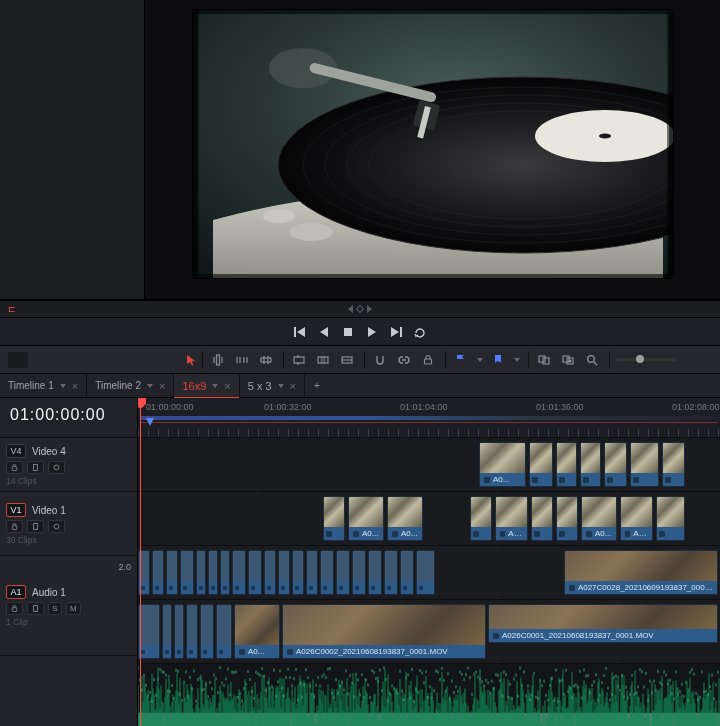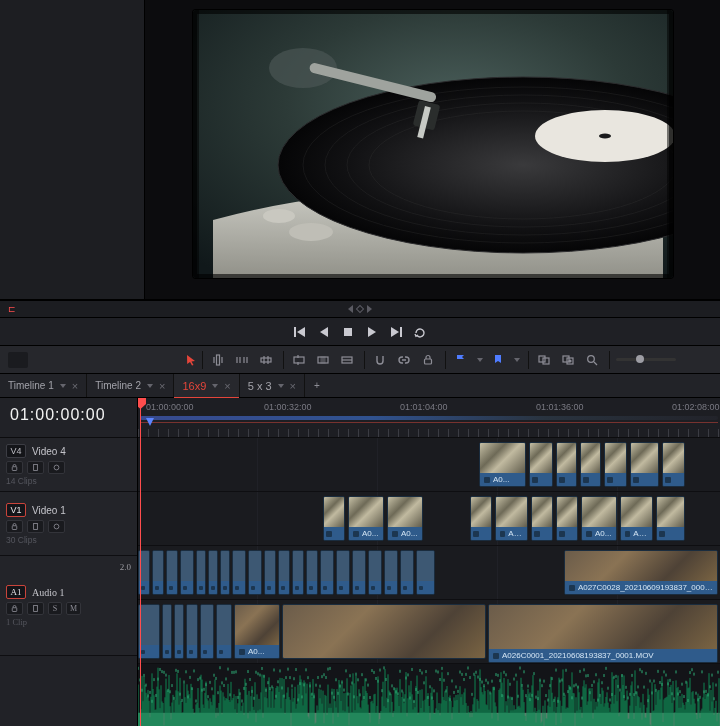--- a/index.html
+++ b/index.html
@@ -60,21 +60,21 @@
   .track-head .badge.active{border-color:#c9443b;color:#e2e2e6;}
   .track-head .name{color:#c4c4ca;font-size:10px;}
   .track-head .row2{display:flex;align-items:center;gap:4px;margin-top:3px;}
   .smbtn{min-width:14px;height:13px;padding:0 3px;border-radius:2px;background:#191a1e;border:1px solid #33343a;display:inline-flex;align-items:center;justify-content:center;}
   .smbtn svg{width:9px;height:9px;display:block;color:#8d8d96;}
   .smbtn.txt{font-size:8px;color:#8d8d96;}
   .track-head .clips{font-size:8.5px;color:#55565e;margin-top:2px;}
   .track-head.audio .rnum{position:absolute;right:6px;top:6px;font-size:9px;color:#9a9aa0;}
   .th-v{height:54px;}
   .th-v1{height:64px;}
-  .th-a{height:100px;font-family:Liberation Serif, serif;}
+  .th-a{height:100px;}
 
   .tracks { flex:1; position:relative; overflow:hidden;}
   .ruler{height:40px;border-bottom:1px solid #0c0c0e;position:relative;background:#1d1e23;}
   .ruler .labels{position:absolute;top:4px;left:0;right:0;height:10px;}
   .ruler .lbl{position:absolute;font-size:9px;color:#797982;transform:translateX(-2px);}
   .ruler .ticks{position:absolute;left:0;right:0;bottom:0;height:8px;background:repeating-linear-gradient(90deg,#3b3c43 0,#3b3c43 1px,transparent 1px,transparent 10px);}
   .ruler .scrub-bar{position:absolute;left:2px;right:2px;top:18px;height:4px;background:linear-gradient(90deg,#374a8f,#30528f 40%,#29333f 70%,#22232a 100%);border-radius:2px;}
   .ruler .red-line{position:absolute;left:2px;right:2px;top:24px;height:1px;background:#c2433b;opacity:.55;}
   .ruler .marker-tri{position:absolute;left:8px;top:20px;width:8px;height:8px;background:#5c85ff;clip-path:polygon(50% 100%,0 0,100% 0);}
   .playhead{position:absolute;top:0;bottom:0;left:2px;width:1px;background:#ff4d4d;z-index:30;}
@@ -712,22 +712,26 @@
           </div>
           <div class="clip" style="left: 96px; width: 46px; top: 4px; bottom: 4px;">
             <div class="thumb t2"></div>
             <div class="bar">
               <span class="tiny"></span>
               <span class="txt">A0...</span>
             </div>
           </div>
           <div class="clip" style="left: 144px; width: 204px; top: 4px; bottom: 4px;">
             <div class="thumb t2"></div>
-          </div>
-          <div class="clip" style="left: 350px; width: 230px; top: 4px; bottom: 0; text-align: right;">
+            <div class="bar">
+              <span class="tiny"></span>
+              <span class="txt">A026C0002_20210608193837_0001.MOV</span>
+            </div>
+          </div>
+          <div class="clip" style="left: 350px; width: 230px; top: 4px; bottom: 20px; text-align: right;">
             <div class="thumb t2"></div>
             <div class="bar">
               <span class="tiny"></span>
               <span class="txt">A026C0001_20210608193837_0001.MOV</span>
             </div>
           </div>
         </div>
       <div class="lane audio" id="lane-a1">
         <div class="waveform">
           <svg viewBox="0 0 582 100" preserveAspectRatio="none" id="wavesvg">

